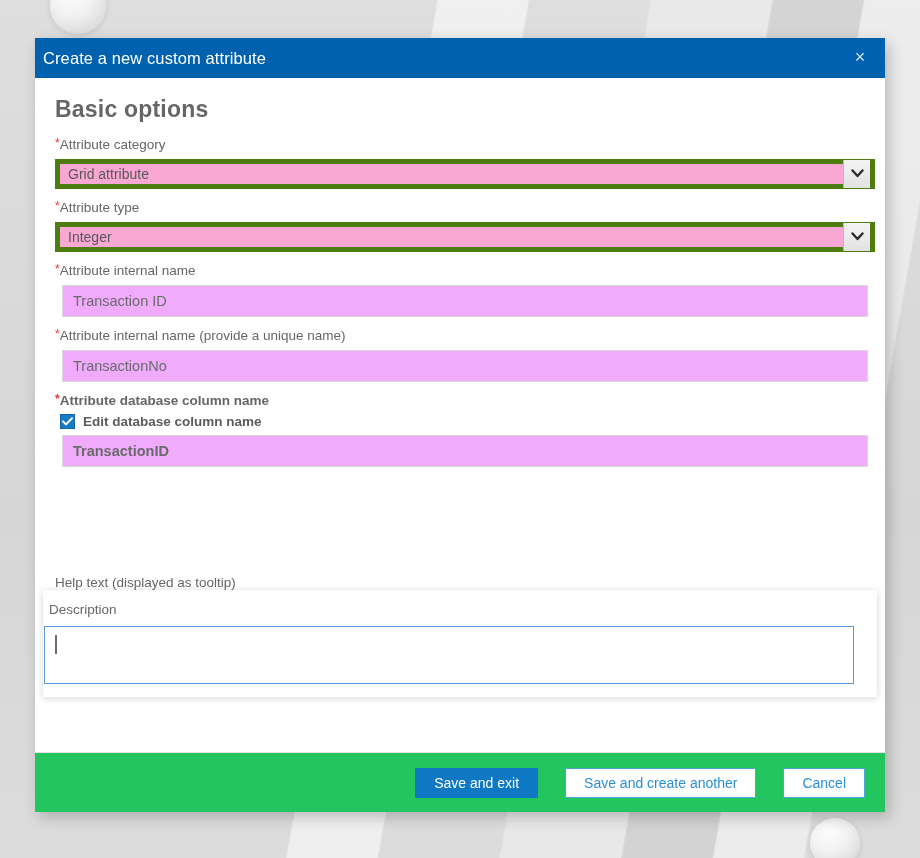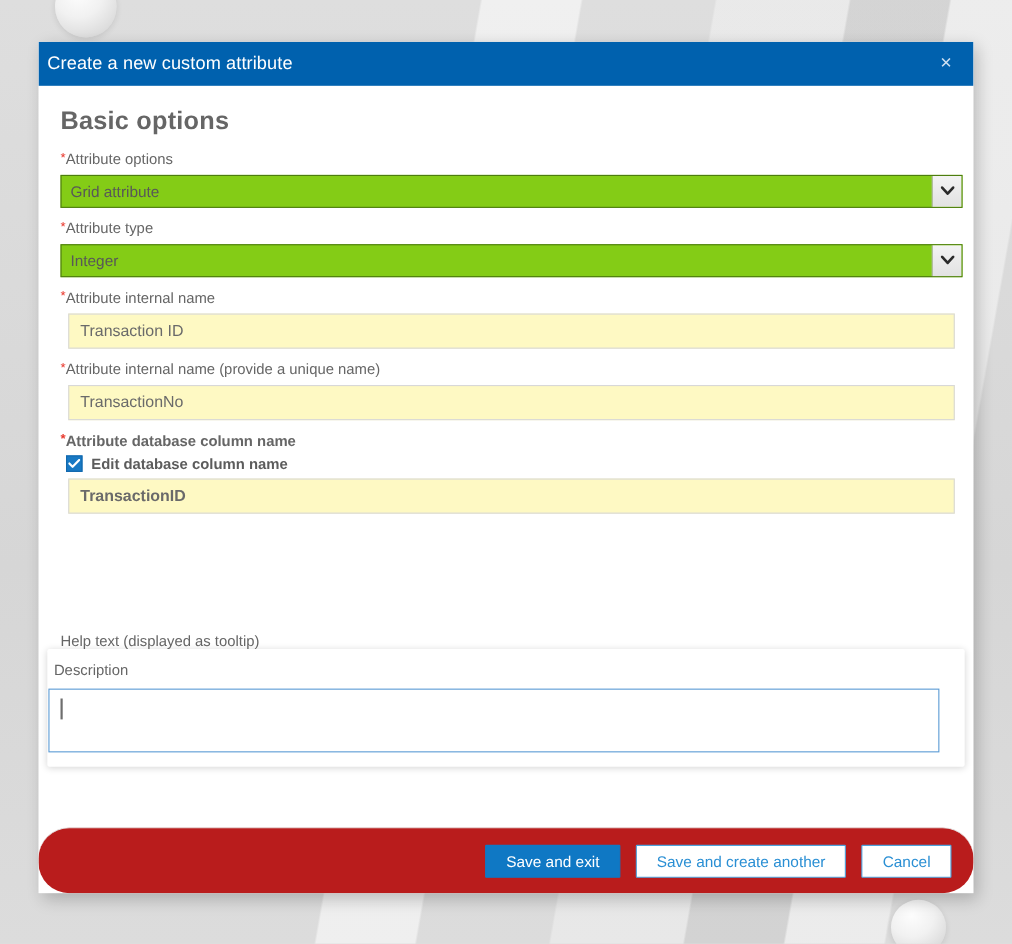--- a/index.html
+++ b/index.html
@@ -121,22 +121,22 @@
     font-size: 12px;
     vertical-align: top;
     line-height: 1;
     margin-right: 0px;
   }
 
   
   .select-wrap {
     position: relative;
     height: 30px;
-    border: 1px solid #4d7c0f;
-    background: #84cc16;
+    border: 5px solid #4d7c0f;
+    background: #f9a8d4;
     box-sizing: border-box;
     display: flex;
     align-items: center;
     width: 820px;
   }
   .select-value {
     font-size: 14px;
     color: #585858;
     padding-left: 8px;
     flex: 1;
@@ -153,21 +153,21 @@
   }
   .select-arrow svg { display: block; }
 
   
   .text-input {
     width: 806px;
     height: 32px;
     margin-left: 7px;
     border: 1px solid #d8d8d8;
     box-sizing: border-box;
-    background: #fef9c3;
+    background: #f0abfc;
     display: flex;
     align-items: center;
     font-size: 14.5px;
     color: #6a6a6a;
     padding-left: 10px;
   }
 
   
   .checkbox-row {
     display: flex;
@@ -235,28 +235,27 @@
   }
 
   
   #modal-footer {
     position: absolute;
     left: 0;
     right: 0;
     top: 714px;
     height: 60px;
     border-top: 1px solid #e3e3e3;
-    background: #b91c1c;
+    background: #22c55e;
     display: flex;
     align-items: center;
     justify-content: flex-end;
     padding-right: 20px;
     box-sizing: border-box;
-    gap: 14px;
-    border-radius: 28px;
+    gap: 27px;
   }
   .btn {
     height: 30px;
     font-size: 14px;
     display: inline-flex;
     align-items: center;
     justify-content: center;
     padding: 0 18px;
     box-sizing: border-box;
     cursor: pointer;
@@ -287,21 +286,21 @@
   <div id="modal-header">
     <span id="modal-title">Create a new custom attribute</span>
     <span id="close-btn">×</span>
   </div>
 
   <div id="modal-body">
 
     <h2 id="section-heading">Basic options</h2>
 
     <div class="field">
-      <label class="flabel"><span class="req">*</span><span>Attribute options</span></label>
+      <label class="flabel"><span class="req">*</span><span>Attribute category</span></label>
       <div class="select-wrap">
         <span class="select-value">Grid attribute</span>
         <span class="select-arrow">
           <svg width="13" height="9" viewBox="0 0 13 9">
               <path d="M1.5 1.5 L6.5 7 L11.5 1.5" stroke="#2b2b2b" stroke-width="2.4" fill="none" stroke-linecap="round" stroke-linejoin="round"></path>
             </svg>
         </span>
       </div>
     </div>
 

